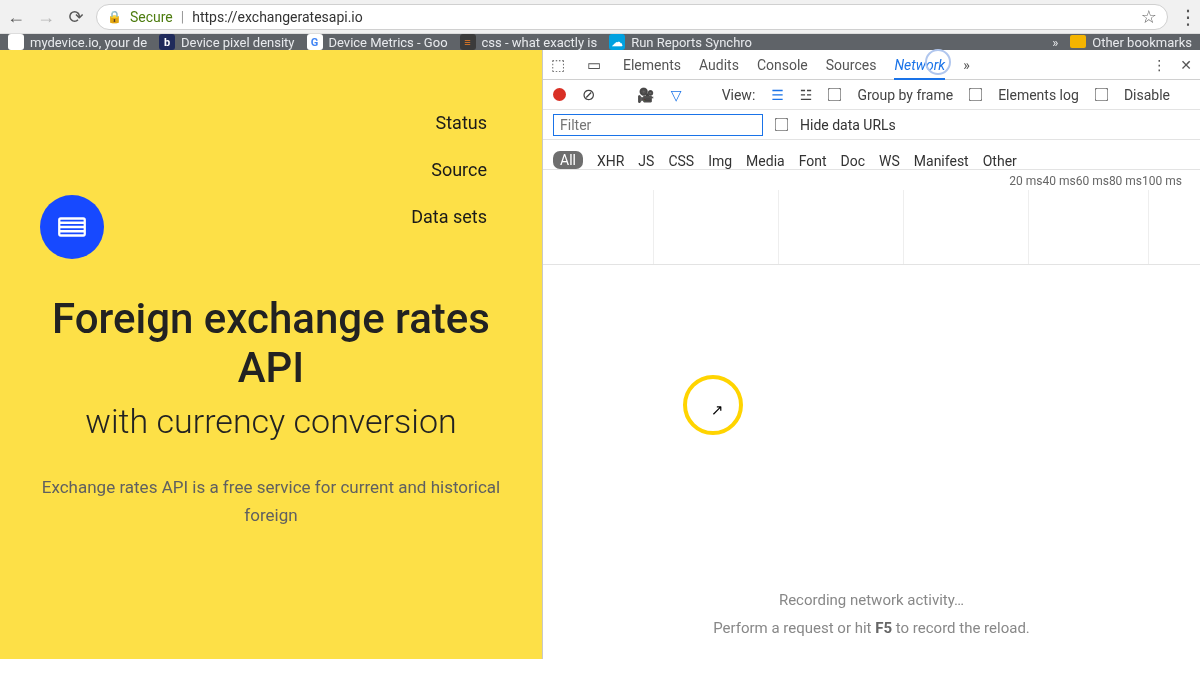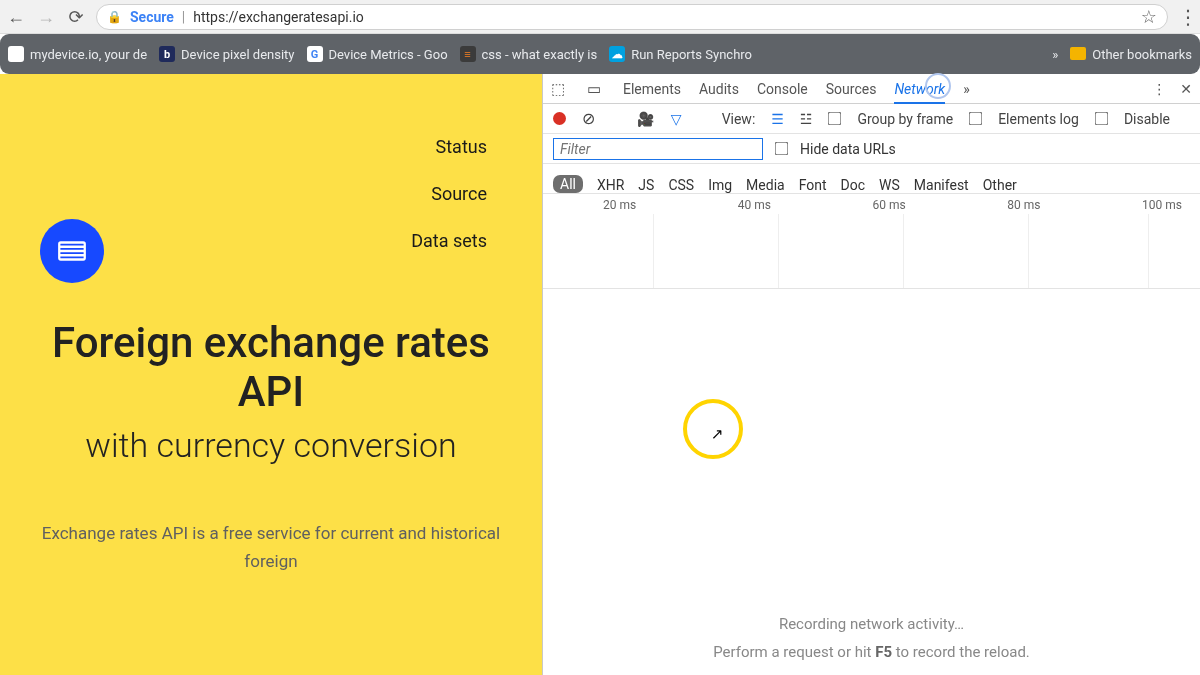--- a/index.html
+++ b/index.html
@@ -3,46 +3,46 @@
 <meta charset="utf-8">
 <style>
 * { box-sizing: border-box; margin: 0; padding: 0; font-family: -apple-system, BlinkMacSystemFont, "Segoe UI", Roboto, Arial, sans-serif; }
 body { width: 1200px; height: 675px; overflow: hidden; background: #fff; }
 
 
 .nav-bar { height: 34px; background: #f1f1f1; display: flex; align-items: center; padding: 0 6px; gap: 10px; border-bottom: 1px solid #ddd; }
 .nav-bar .nav-btn { color: #5a5a5a; width: 20px; text-align: center; font-size: 18px; cursor: pointer; }
 .nav-bar .addr { flex: 1 1 auto; height: 26px; background: #fff; border: 1px solid #d0d0d0; border-radius: 14px; display: flex; align-items: center; padding: 0 10px; font-size: 14px; color: #333; gap: 8px; }
 .nav-bar .addr .lock { color: #0a8f3c; font-size: 12px; }
-.nav-bar .addr .secure { color: #3b82f6; font-weight: bold; }
+.nav-bar .addr .secure { color: #4d7c0f; }
 .nav-bar .addr .divider { color: #999; }
 .nav-bar .star { font-size: 18px; color: #666; }
 .nav-bar .menu-dots { font-size: 20px; color: #555; width: 16px; text-align: center; }
 
 
-.bm-bar { height: 40px; background: #5f6368; display: flex; align-items: center; padding: 0 8px; gap: 12px; font-size: 13px; color: #e8eaed; overflow: hidden; border-radius: 9px; }
+.bm-bar { height: 16px; background: #5f6368; display: flex; align-items: center; padding: 0 8px; gap: 12px; font-size: 13px; color: #e8eaed; overflow: hidden; }
 .bm-bar .bm { display: flex; align-items: center; gap: 6px; white-space: nowrap; max-width: 180px; overflow: hidden; text-overflow: ellipsis; cursor: pointer; }
 .bm-bar .bm .fav { width: 16px; height: 16px; border-radius: 3px; display: inline-flex; align-items: center; justify-content: center; font-size: 11px; font-weight: bold; }
 .bm-bar .spacer { flex: 1; }
 .bm-bar .overflow-ch { color: #e8eaed; }
 .bm-bar .other-bm { display: flex; align-items: flex-start; gap: 6px; }
 
 
 .split { display: flex; height: calc(675px - 34px - 32px); }
 
 
 .page { width: 542px; background: #fde047; position: relative; padding-top: 50px; }
 .page .logo { position: absolute; top: 145px; left: 40px; width: 64px; height: 64px; border-radius: 50%; background: #1749ff; display: flex; align-items: center; justify-content: center; }
 .page .logo svg { width: 34px; height: 34px; }
 .page .top-links { text-align: right; padding-right: 55px; font-size: 18px; color: #1a1a1a; line-height: 2.6; }
 .page .top-links div { cursor: pointer; }
 .page .hero { margin-top: 55px; text-align: center; padding: 0 40px; }
 .page .hero h1 { font-size: 42px; font-weight: 500; color: #222; line-height: 1.15; }
 .page .hero .sub { font-size: 34px; font-weight: 300; color: #222; margin-top: 8px; line-height: 1.25; }
-.page .hero .desc { margin-top: 54px; font-size: 17px; color: #606060; line-height: 1.6; }
+.page .hero .desc { margin-top: 32px; font-size: 17px; color: #606060; line-height: 1.6; }
 
 
 .devtools { flex: 1; border-left: 1px solid #c8c8c8; display: flex; flex-direction: column; background: #fff; font-size: 14px; color: #333; }
 
 .dt-tabs { height: 30px; border-bottom: 1px solid #d0d0d0; display: flex; align-items: center; padding: 0 8px; gap: 18px; }
 .dt-tabs .inspect, .dt-tabs .device { width: 18px; color: #555; font-size: 15px; cursor: pointer; }
 .dt-tabs .tab { color: #555; cursor: pointer; padding: 5px 0; text-align: center; }
 .dt-tabs .tab.active { color: #1a73e8; border-bottom: 2px solid #1a73e8; margin-bottom: -1px; font-style: italic; }
 .dt-tabs .more-tabs { color: #555; cursor: pointer; }
 .dt-tabs .right-icons { margin-left: auto; display: flex; gap: 14px; color: #555; }
@@ -52,31 +52,31 @@
 .nt-row1 .rec { width: 13px; height: 13px; border-radius: 50%; background: #d93025; }
 .nt-row1 .clear { font-size: 16px; }
 .nt-row1 .cam { font-size: 14px; }
 .nt-row1 .funnel { color: #1a73e8; }
 .nt-row1 .lbl { font-size: 14px; }
 .nt-row1 .vicon { font-size: 14px; }
 .nt-row1 input[type=checkbox] { transform: scale(1.05); }
 
 
 .nt-row2 { height: 30px; border-bottom: 1px solid #e3e3e3; display: flex; align-items: center; padding: 0 10px; gap: 12px; }
-.nt-row2 input.filter { width: 210px; height: 22px; border: 1px solid #1a73e8; padding: 0 6px; font-size: 14px; outline: none; font-style: italic; }
+.nt-row2 input.filter { width: 210px; height: 22px; border: 1px solid #1a73e8; padding: 0 6px; font-size: 14px; outline: none; }
 .nt-row2 input[type=checkbox] { transform: scale(1.05); }
 
 
 .nt-row3 { height: 30px; border-bottom: 1px solid #e3e3e3; display: flex; align-items: flex-end; padding: 0 10px; gap: 14px; font-size: 14px; }
 .nt-row3 .rt { cursor: pointer; color: #333; }
 .nt-row3 .rt.active { background: #6e6e6e; color: #fff; border-radius: 7px; padding: 1px 7px; }
 
 
 .timeline { height: 95px; border-bottom: 1px solid #e3e3e3; position: relative; }
-.timeline .ticks { display: flex; justify-content: space-between; padding: 4px 18px 0 60px; font-size: 12px; color: #666; }
+.timeline .ticks { display: flex; justify-content: flex-end; padding: 4px 18px 0 60px; font-size: 12px; color: #666; }
 .timeline .gridline { position: absolute; top: 20px; bottom: 0; width: 1px; background: #eee; }
 
 
 .empty { flex: 1; position: relative; display: flex; flex-direction: column; align-items: center; justify-content: flex-end; padding-bottom: 22px; gap: 10px; color: #888; font-size: 15px; }
 .empty .line2 b { color: #666; }
 .cursor-ring { position: absolute; top: 110px; left: 140px; width: 60px; height: 60px; border: 4px solid #ffd400; border-radius: 50%; }
 .cursor-ring::after { content: "↖"; position: absolute; left: 24px; top: 22px; font-size: 15px; color: #000; transform: scaleX(-1); }
 
 
 .tab-ring { position: absolute; top: -8px; right: -6px; width: 26px; height: 26px; border: 2px solid #b0c6ee; border-radius: 50%; pointer-events: none; }

